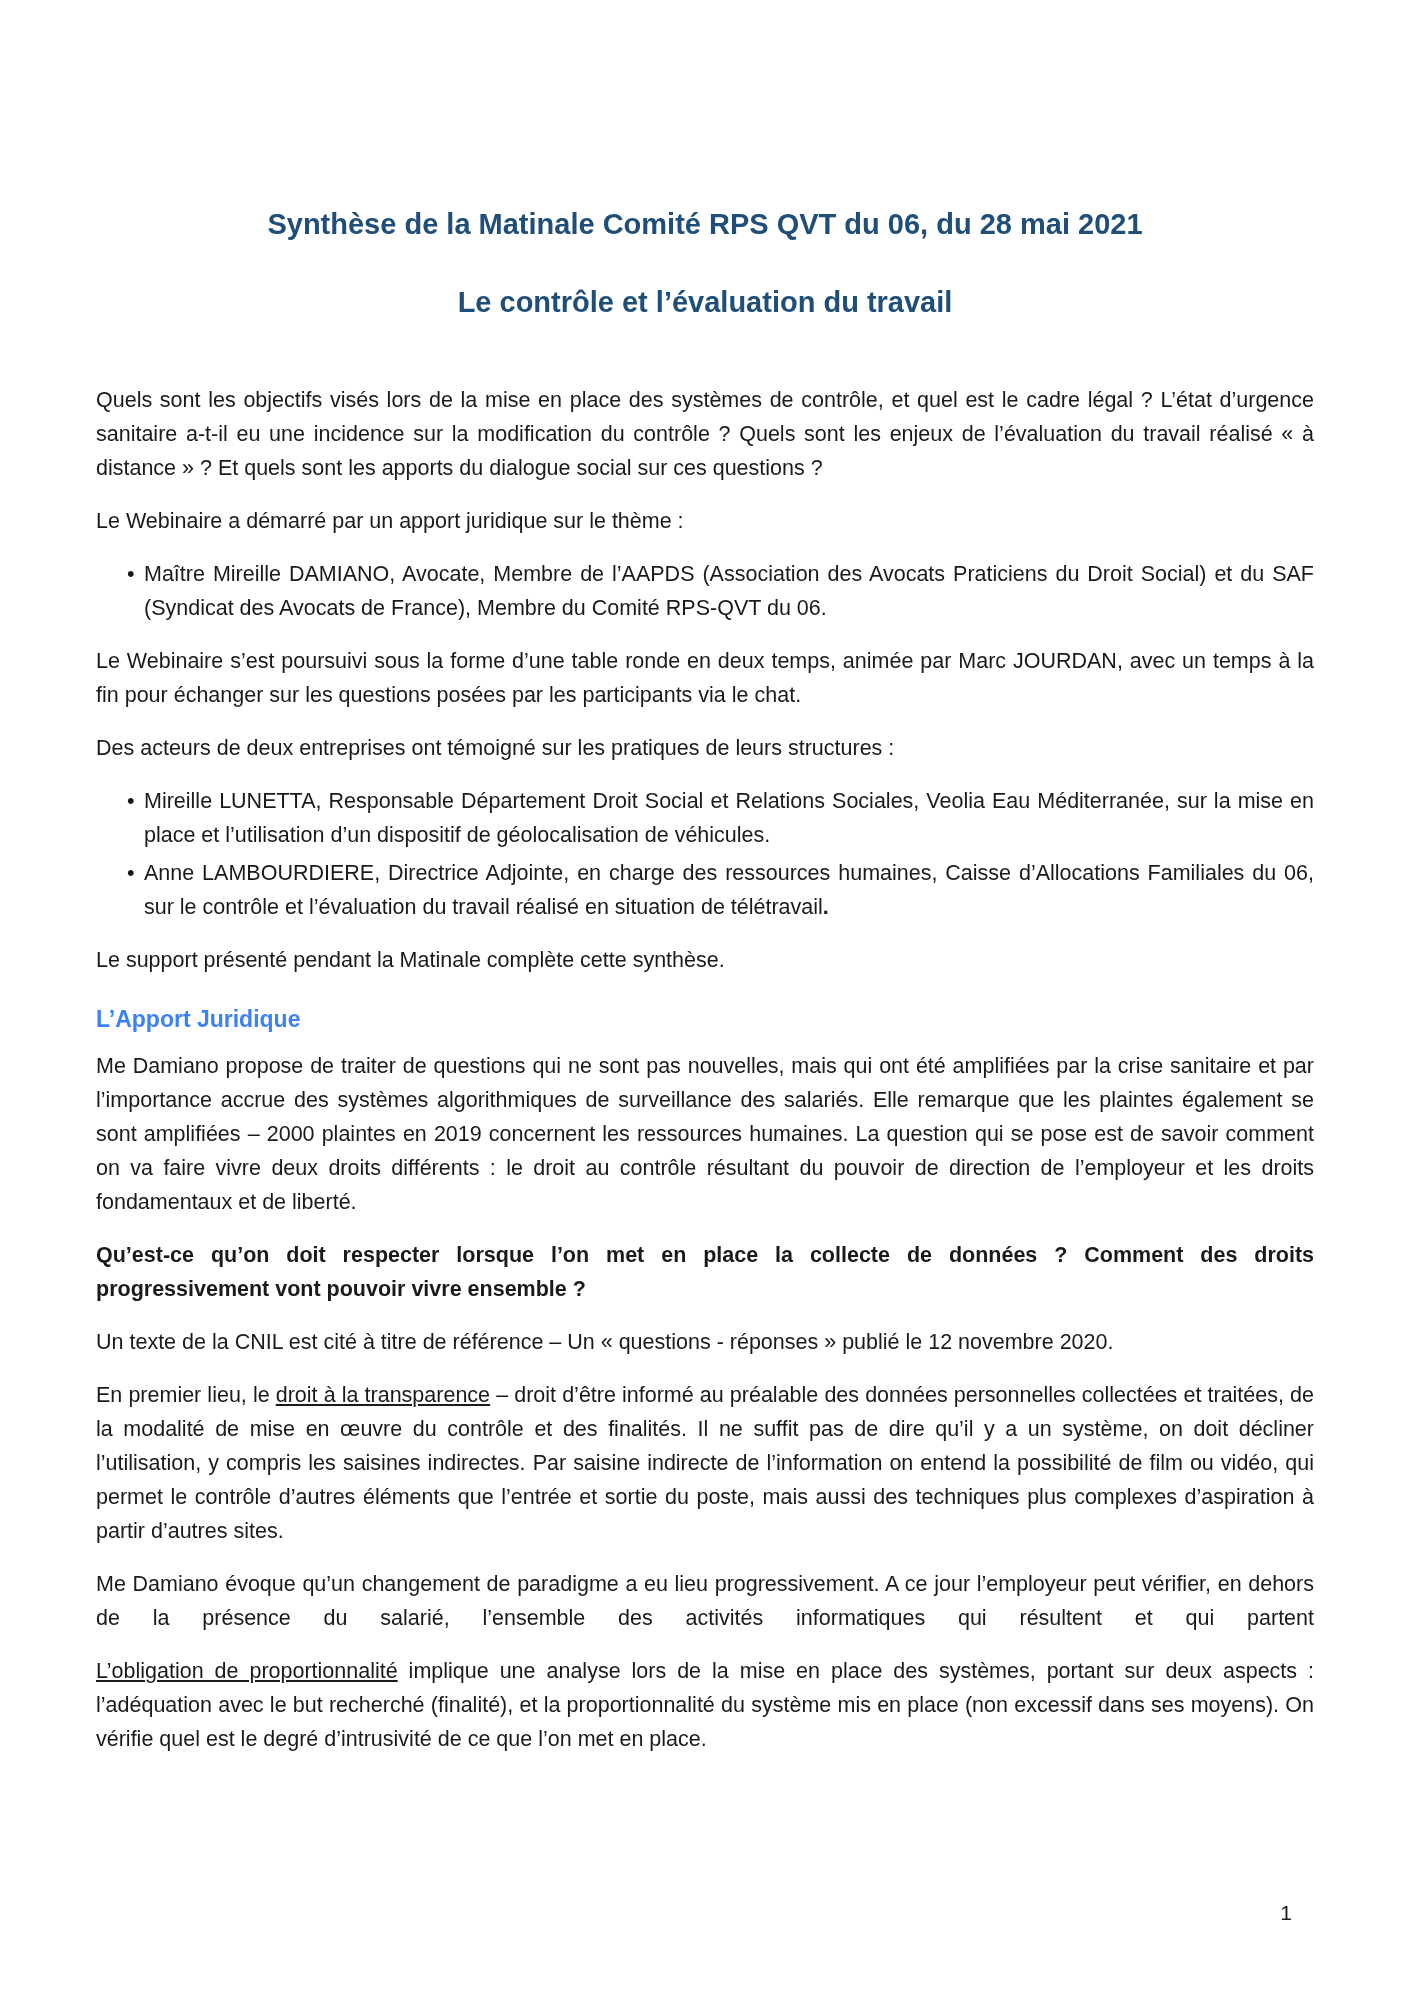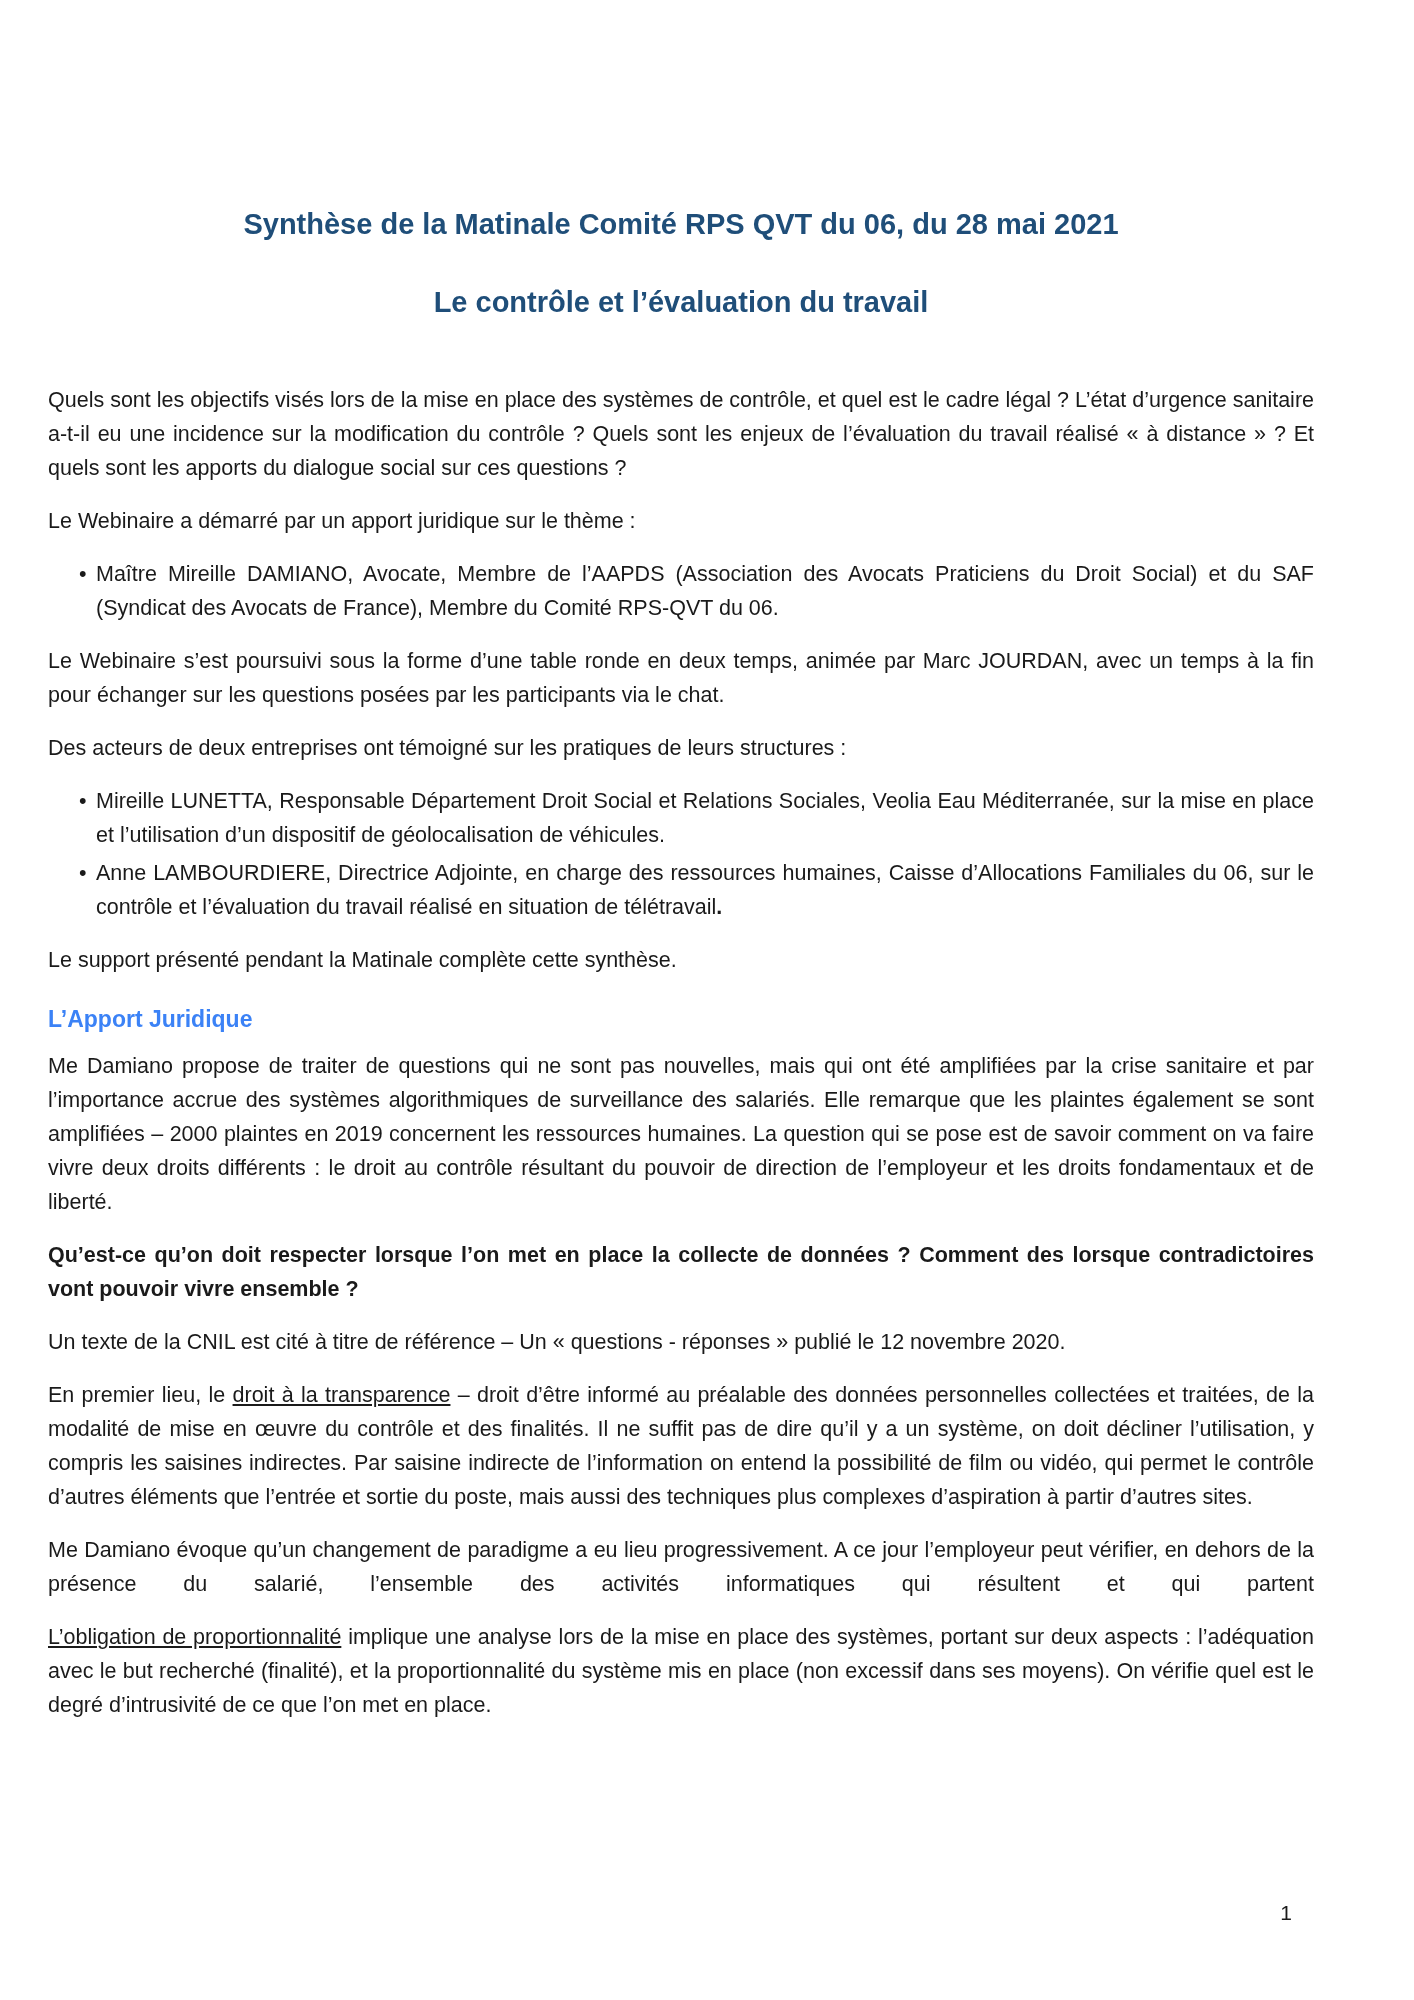--- a/index.html
+++ b/index.html
@@ -7,21 +7,21 @@
     padding: 0;
     background: #ffffff;
   }
   .page {
     position: relative;
     width: 1414px;
     height: 2000px;
     margin: 0 auto;
     background: #ffffff;
     box-sizing: border-box;
-    padding: 205px 100px 0 48px;
+    padding: 205px 100px 0 96px;
     font-family: "Liberation Sans", "DejaVu Sans", sans-serif;
     font-size: 21.5px;
     line-height: 34px;
     color: #1a1a1a;
     overflow: hidden;
   }
   .doc-title, .doc-subtitle {
     font-size: 29px;
     line-height: 38px;
     font-weight: bold;
@@ -102,21 +102,21 @@
       <span class="bullet-text"><span>Anne LAMBOURDIERE, Directrice Adjointe, en charge des ressources humaines, Caisse d’Allocations Familiales du 06, sur le contrôle et l’évaluation du travail réalisé en situation de télétravail</span><span class="b">.</span></span>
     </div>
   </div>
 
   <p class="para">Le support présenté pendant la Matinale complète cette synthèse.</p>
 
   <h3 class="section-heading">L’Apport Juridique</h3>
 
   <p class="para">Me Damiano propose de traiter de questions qui ne sont pas nouvelles, mais qui ont été amplifiées par la crise sanitaire et par l’importance accrue des systèmes algorithmiques de surveillance des salariés. Elle remarque que les plaintes également se sont amplifiées – 2000 plaintes en 2019 concernent les ressources humaines. La question qui se pose est de savoir comment on va faire vivre deux droits différents : le droit au contrôle résultant du pouvoir de direction de l’employeur et les droits fondamentaux et de liberté.</p>
 
-  <p class="para bold-para">Qu’est-ce qu’on doit respecter lorsque l’on met en place la collecte de données ? Comment des lorsque contradictoires vont pouvoir vivre ensemble ?</p>
+  <p class="para bold-para">Qu’est-ce qu’on doit respecter lorsque l’on met en place la collecte de données ? Comment des droits progressivement vont pouvoir vivre ensemble ?</p>
 
   <p class="para">Un texte de la CNIL est cité à titre de référence – Un « questions - réponses » publié le 12 novembre 2020.</p>
 
   <p class="para"><span>En premier lieu, le </span><span class="u">droit à la transparence</span><span> – droit d’être informé au préalable des données personnelles collectées et traitées, de la modalité de mise en œuvre du contrôle et des finalités. Il ne suffit pas de dire qu’il y a un système, on doit décliner l’utilisation, y compris les saisines indirectes. Par saisine indirecte de l’information on entend la possibilité de film ou vidéo, qui permet le contrôle d’autres éléments que l’entrée et sortie du poste, mais aussi des techniques plus complexes d’aspiration à partir d’autres sites.</span></p>
 
   <p class="para justify-last">Me Damiano évoque qu’un changement de paradigme a eu lieu progressivement. A ce jour l’employeur peut vérifier, en dehors de la présence du salarié, l’ensemble des activités informatiques qui résultent et qui partent</p>
 
   <p class="para"><span class="u">L’obligation de proportionnalité</span><span> implique une analyse lors de la mise en place des systèmes, portant sur deux aspects : l’adéquation avec le but recherché (finalité), et la proportionnalité du système mis en place (non excessif dans ses moyens). On vérifie quel est le degré d’intrusivité de ce que l’on met en place.</span></p>
 
   <div class="page-number">1</div>

